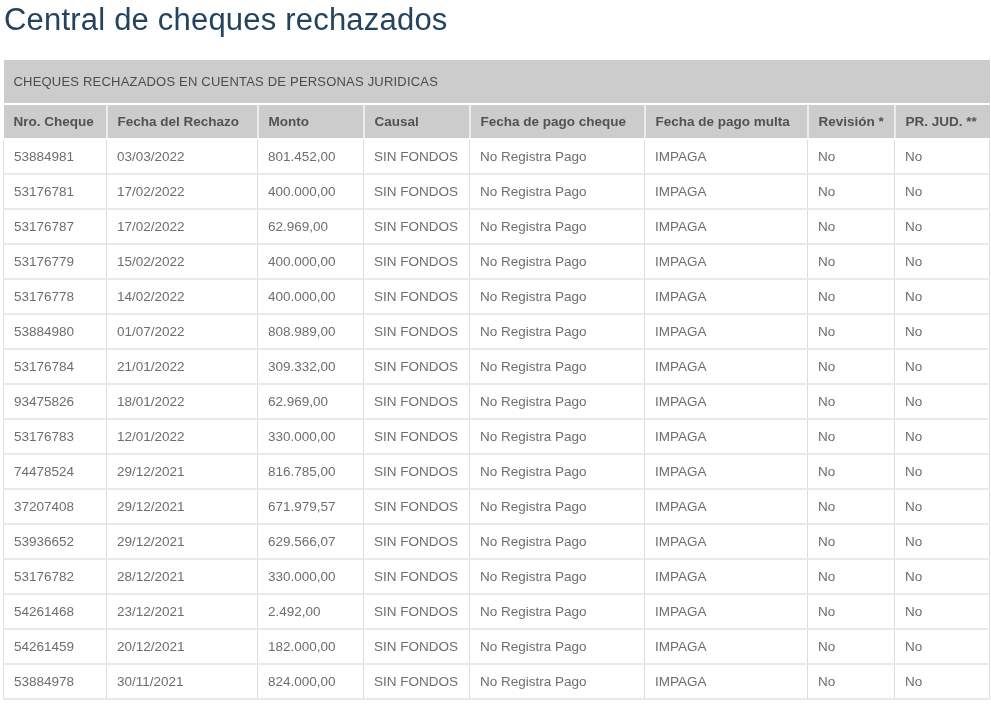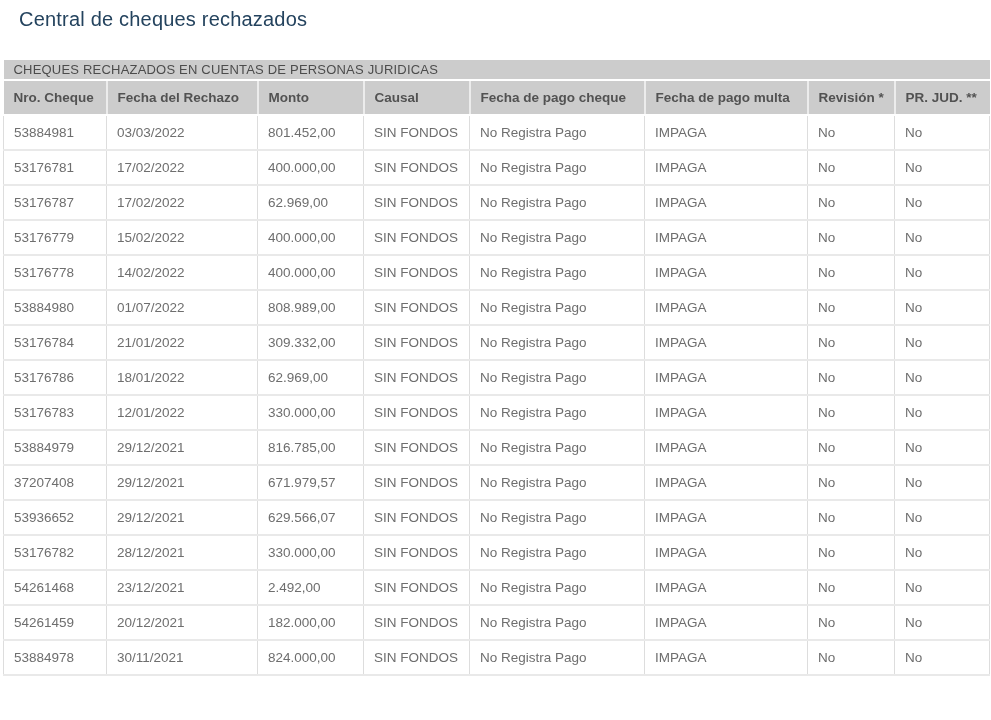--- a/index.html
+++ b/index.html
@@ -20,26 +20,26 @@
     font-family: "Liberation Sans", "DejaVu Sans", sans-serif;
   }
   .page {
     padding: 4px 0 0 3px;
     box-sizing: border-box;
     width: 991px;
     height: 720px;
     overflow: hidden;
   }
   .page-title {
-    font-size: 20px;
+    font-size: 31px;
     font-weight: 400;
     color: var(--title-color);
     letter-spacing: 0.2px;
     line-height: 31px;
-    margin-left: 16px;
+    margin-left: 1px;
   }
   table.cheques {
     margin-top: 25px;
     width: 986px;
     table-layout: fixed;
     border-collapse: collapse;
   }
   col.c1 { width: 103px; }
   col.c2 { width: 151px; }
   col.c3 { width: 106px; }
@@ -54,21 +54,21 @@
     vertical-align: middle;
     padding: 0 10px;
     white-space: nowrap;
     overflow: hidden;
   }
   th.table-caption {
     background: var(--band-bg);
     color: var(--band-text);
     font-weight: 400;
     font-size: 13px;
-    height: 20px;
+    height: 44px;
     border-bottom: 2px solid #ffffff;
     letter-spacing: 0.2px;
   }
   tr.header-row th {
     background: var(--band-bg);
     color: var(--header-text);
     font-weight: 700;
     font-size: 13.5px;
     height: 35px;
     border-left: 2px solid #ececec;
@@ -182,41 +182,41 @@
           <td>53176784</td>
           <td>21/01/2022</td>
           <td>309.332,00</td>
           <td>SIN FONDOS</td>
           <td>No Registra Pago</td>
           <td>IMPAGA</td>
           <td>No</td>
           <td>No</td>
         </tr>
         <tr>
-          <td>53176786</td>
+          <td>93475826</td>
           <td>18/01/2022</td>
           <td>62.969,00</td>
           <td>SIN FONDOS</td>
           <td>No Registra Pago</td>
           <td>IMPAGA</td>
           <td>No</td>
           <td>No</td>
         </tr>
         <tr>
           <td>53176783</td>
           <td>12/01/2022</td>
           <td>330.000,00</td>
           <td>SIN FONDOS</td>
           <td>No Registra Pago</td>
           <td>IMPAGA</td>
           <td>No</td>
           <td>No</td>
         </tr>
         <tr>
-          <td>53884979</td>
+          <td>74478524</td>
           <td>29/12/2021</td>
           <td>816.785,00</td>
           <td>SIN FONDOS</td>
           <td>No Registra Pago</td>
           <td>IMPAGA</td>
           <td>No</td>
           <td>No</td>
         </tr>
         <tr>
           <td>37207408</td>

